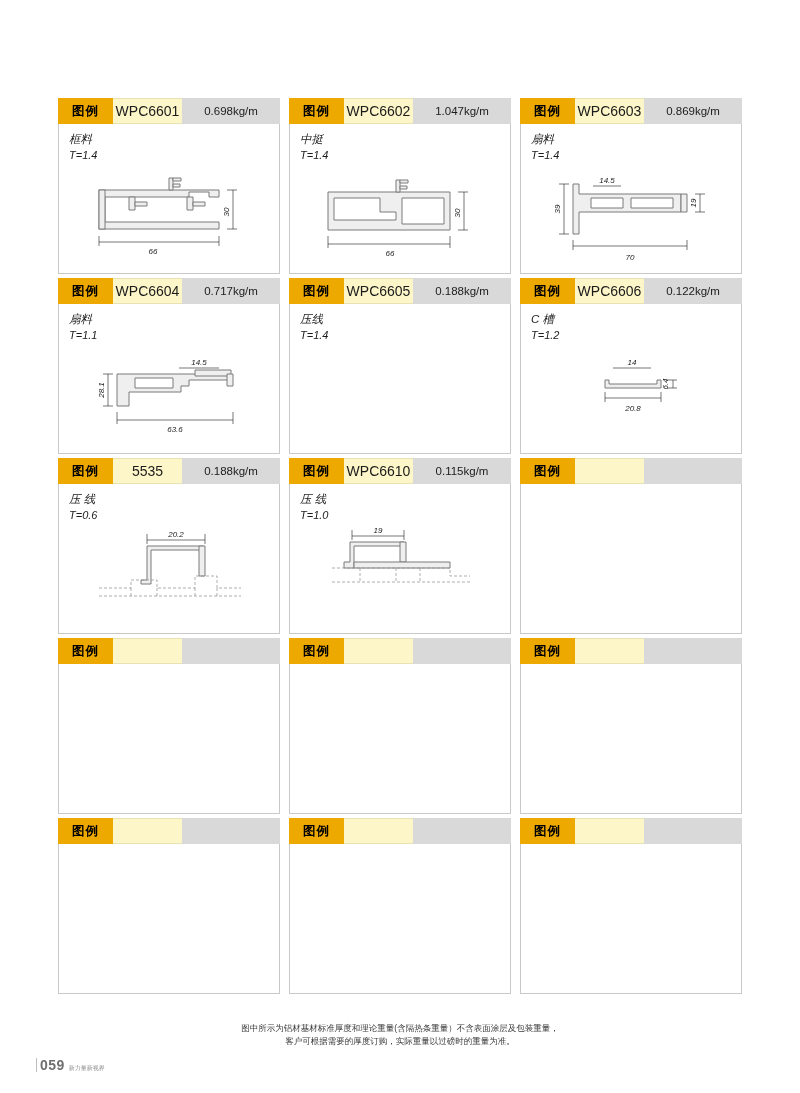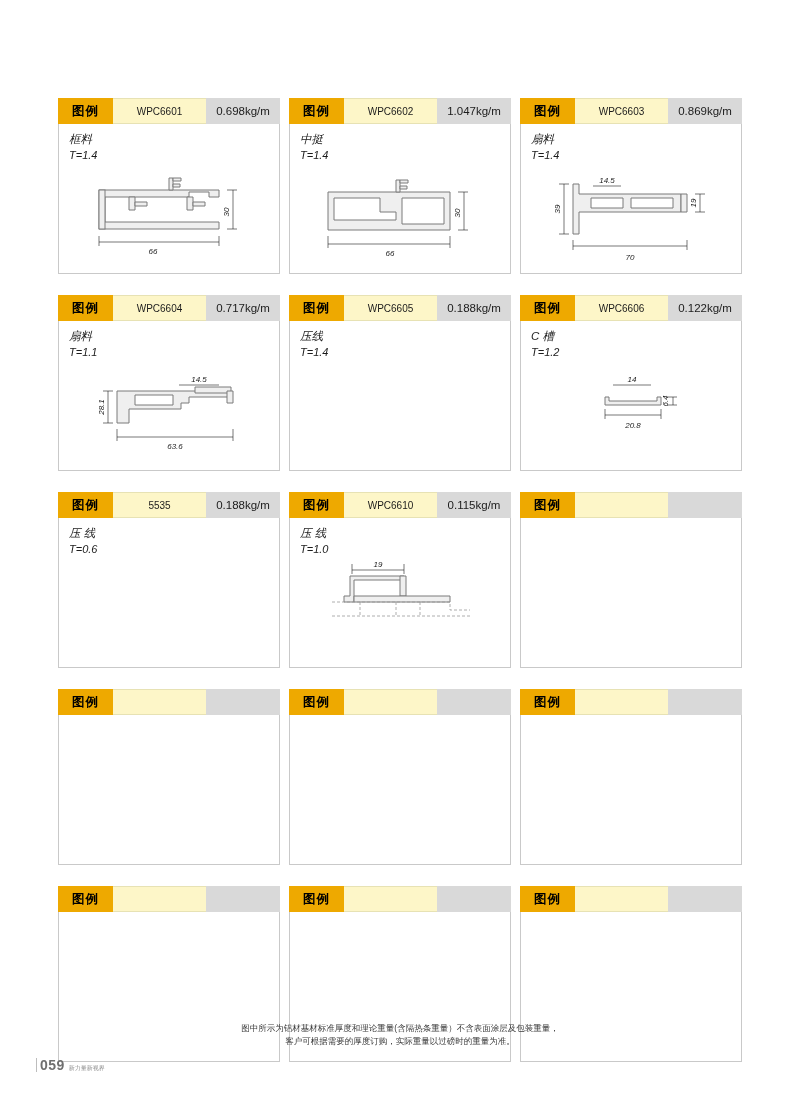--- a/index.html
+++ b/index.html
@@ -27,21 +27,21 @@
     height: 1093px;
     background: #ffffff;
   }
   .grid {
     position: absolute;
     left: 58px;
     top: 98px;
     width: 684px;
   }
   .band {
-    margin-bottom: 21px;
+    margin-bottom: 4px;
   }
   .row {
     display: flex;
     width: 684px;
   }
   .cell {
     width: 222px;
     margin-right: 9px;
     box-sizing: border-box;
   }
@@ -60,29 +60,29 @@
     font-weight: bold;
     display: flex;
     align-items: center;
     justify-content: center;
     letter-spacing: 1px;
   }
   .hdr .code {
     flex: 1;
     background: #fdf6c8;
     color: #1b1b1b;
-    font-size: 10px;
+    font-size: 14px;
     display: flex;
     align-items: center;
     justify-content: center;
     border-top: 1px solid #e7e2b4;
     border-bottom: 1px solid #e7e2b4;
   }
   .hdr .weight {
-    width: 74px;
+    width: 98px;
     background: #d9d9d9;
     color: #1b1b1b;
     font-size: 11.5px;
     display: flex;
     align-items: center;
     justify-content: center;
   }
   .hdr.empty .code { background: #fdf6c8; }
   .hdr.empty .weight { background: #d9d9d9; }
 
@@ -384,20 +384,39 @@
           <div class="hdr">
             <div class="tag">图例</div>
             <div class="code">5535</div>
             <div class="weight">0.188kg/m</div>
           </div>
           <div class="body">
             <div class="lbl">
               <div>压 线</div>
               <div class="t">T=0.6</div>
             </div>
+            <div class="fig">
+              <svg width="200" height="118" viewBox="0 0 200 118">
+                <g stroke="#7a7a7a" stroke-width="1" fill="#efefef">
+                  <path d="M72 70 L78 70 L78 36 L134 36 L134 40 L82 40 L82 74 L72 74 Z"></path>
+                  <path d="M130 36 L136 36 L136 66 L130 66 Z"></path>
+                </g>
+                <g stroke="#9a9a9a" stroke-width="0.8" stroke-dasharray="3,2" fill="none">
+                  <path d="M30 78 L62 78 L62 70 L88 70 L88 78 L126 78 L126 66 L148 66 L148 78 L172 78"></path>
+                  <path d="M30 86 L172 86"></path>
+                  <path d="M62 78 L62 86 M88 78 L88 86 M126 78 L126 86 M148 78 L148 86"></path>
+                </g>
+                <g stroke="#1b1b1b" stroke-width="0.6" fill="none">
+                  <line x1="78" y1="24" x2="78" y2="34"></line>
+                  <line x1="136" y1="24" x2="136" y2="34"></line>
+                  <line x1="78" y1="30" x2="136" y2="30"></line>
+                </g>
+                <text class="dim" x="107" y="27" text-anchor="middle">20.2</text>
+              </svg>
+            </div>
           </div>
         </div>
 
         <div class="cell">
           <div class="hdr">
             <div class="tag">图例</div>
             <div class="code">WPC6610</div>
             <div class="weight">0.115kg/m</div>
           </div>
           <div class="body">

